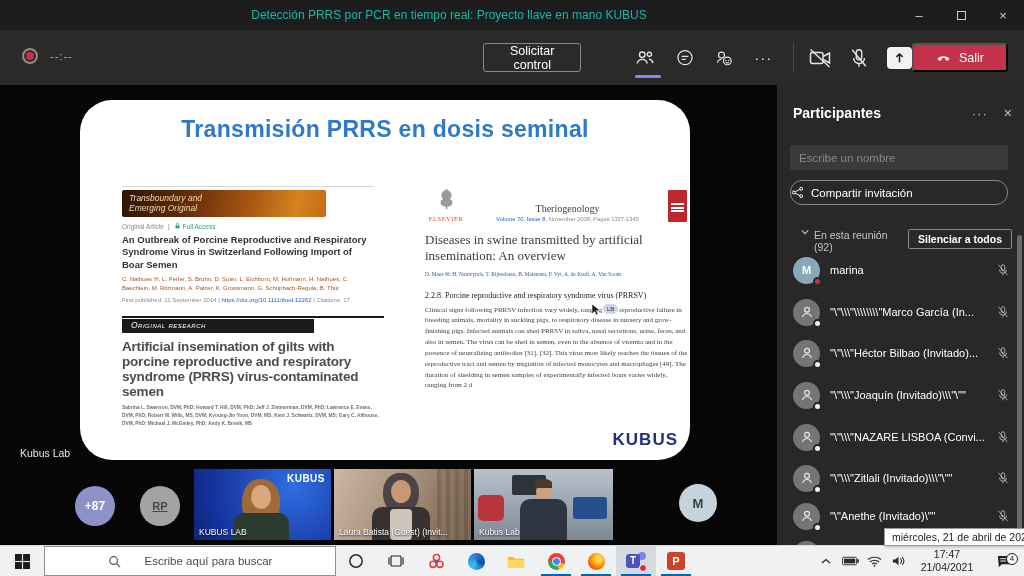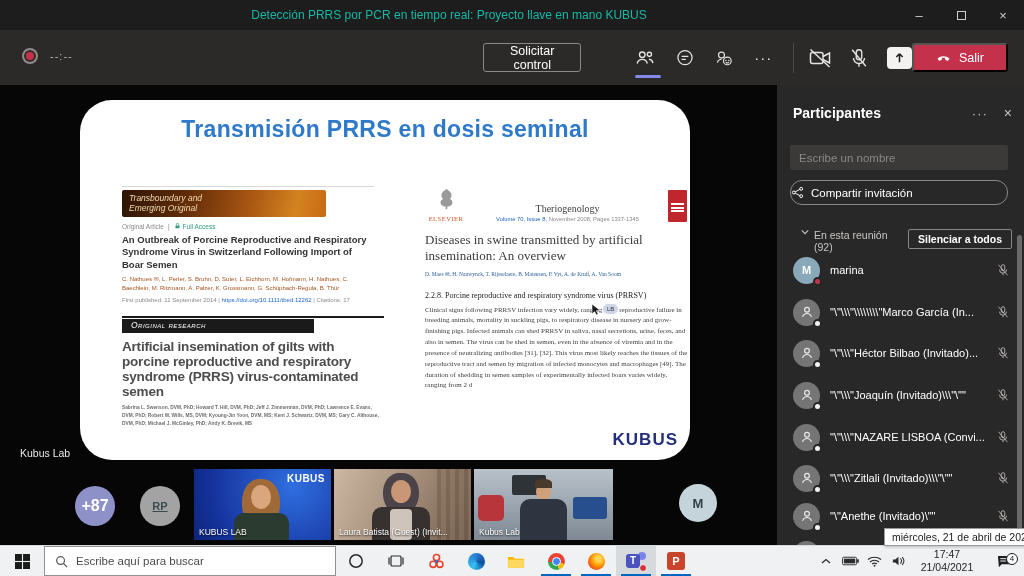--- a/index.html
+++ b/index.html
@@ -92,21 +92,21 @@
   .cursor-wrap { position:absolute; left:512px; top:204px; display:flex; gap:2px; z-index:5; }
   .lb-pill { background:#cdd5e6; border-radius:7px; font-size:6px; color:#333; padding:1px 4px;
     height:10px; line-height:8px; }
   .kubus-logo { position:absolute; right:12px; bottom:10px; font-size:17px; font-weight:800;
     color:#232f7e; letter-spacing:1px; }
   .presenter-label { position:absolute; left:20px; top:362px; color:#e8e8e8; font-size:10.5px; }
 
   
   .avatar-circle { position:absolute; border-radius:50%; display:flex; align-items:center;
     justify-content:center; font-weight:600; }
-  .av-87 { left:75px; top:401px; width:40px; height:40px; background:#8d91c7; color:#fff; font-size:16px; }
+  .av-87 { left:75px; top:401px; width:40px; height:40px; background:#8d91c7; color:#fff; font-size:12px; }
   .av-rp { left:140px; top:401px; width:40px; height:40px; background:#a3a3a3; color:#3d4a4f; font-size:11px;text-decoration:underline; }
   .av-m  { left:679px; top:399px; width:38px; height:38px; background:#c5d4da; color:#33424a; font-size:13px; }
   .tile { position:absolute; top:384px; height:71px; overflow:hidden; }
   .tile-label { position:absolute; left:5px; bottom:3px; color:#fff; font-size:8.5px;
     text-shadow:0 1px 2px rgba(0,0,0,.8); white-space:nowrap; overflow:hidden; max-width:128px; }
   .t1 { left:194px; width:137px; background:radial-gradient(circle at 72% 25%,#2f6fe0,#16349f 70%,#0d2478); }
   .t1 .brand { position:absolute; right:6px; top:4px; color:#fff; font-weight:800; font-size:10px; letter-spacing:.5px; }
   .t2 { left:334px; width:137px; background:linear-gradient(115deg,#cbb7a2,#a08a76 55%,#6f5c4e); }
   .t2::before { content:""; position:absolute; right:0; top:0; width:34px; height:71px;
     background:repeating-linear-gradient(90deg,#6b5743 0 4px,#8a7460 4px 9px); opacity:.5; }
@@ -151,21 +151,21 @@
   .pmic { flex:none; color:#b9b7b5; margin-left:6px; }
   .p-scroll { position:absolute; right:2px; top:150px; width:5px; height:300px;
     background:#6b6a6a; border-radius:3px; }
 
   
   .taskbar { position:absolute; top:545px; left:0; width:1024px; height:31px;
     background:#eff1f2; display:flex; align-items:stretch; border-top:1px solid #d8dadb; }
   .task-cell { width:40px; display:flex; align-items:center; justify-content:center; position:relative; }
   .task-cell.start { width:44px; }
   .tsearch { width:292px; background:#fff; border:1px solid #8f9192; display:flex;
-    align-items:center; gap:8px; padding:0 10px; }
+    align-items:center; gap:24px; padding:0 10px;justify-content:center; }
   .tsearch span { font-size:11.5px; color:#4a4a4a; }
   .running::after { content:""; position:absolute; bottom:0; left:5px; right:5px; height:2px; background:#0067c0; }
   .teams-active { background:#d6dadd; }
   .circle-ic { width:17px; height:17px; border-radius:50%; position:relative; }
   .edge-ic { background:conic-gradient(from 210deg,#35c1f1,#2b7cd3 40%,#0d4f9e 70%,#35c1f1); }
   .chrome-ic { background:conic-gradient(#ea4335 0 30%,#fbbc05 0 45%,#34a853 0 75%,#ea4335 0 100%); }
   .chrome-ic::after { content:""; position:absolute; inset:4px; border-radius:50%;
     background:#4285f4; border:1.5px solid #fff; }
   .ffox-ic { background:radial-gradient(circle at 62% 35%,#ffd54f 0 18%,#ff9800 45%,#e64a19 78%,#b71c1c 100%); }
   .teams-ic { position:relative; width:20px; height:18px; }

